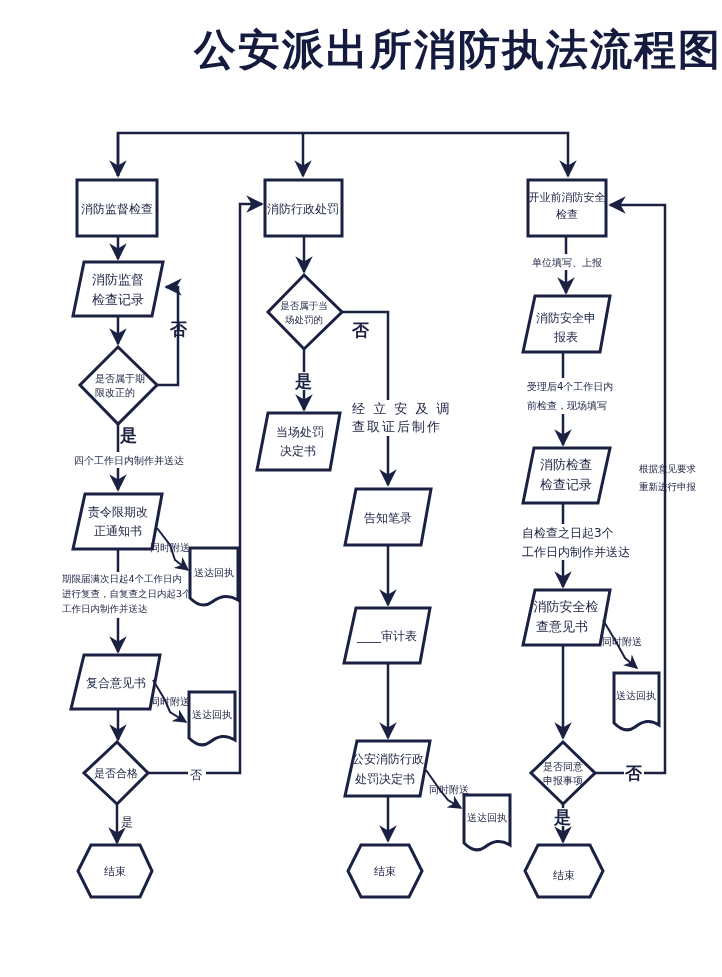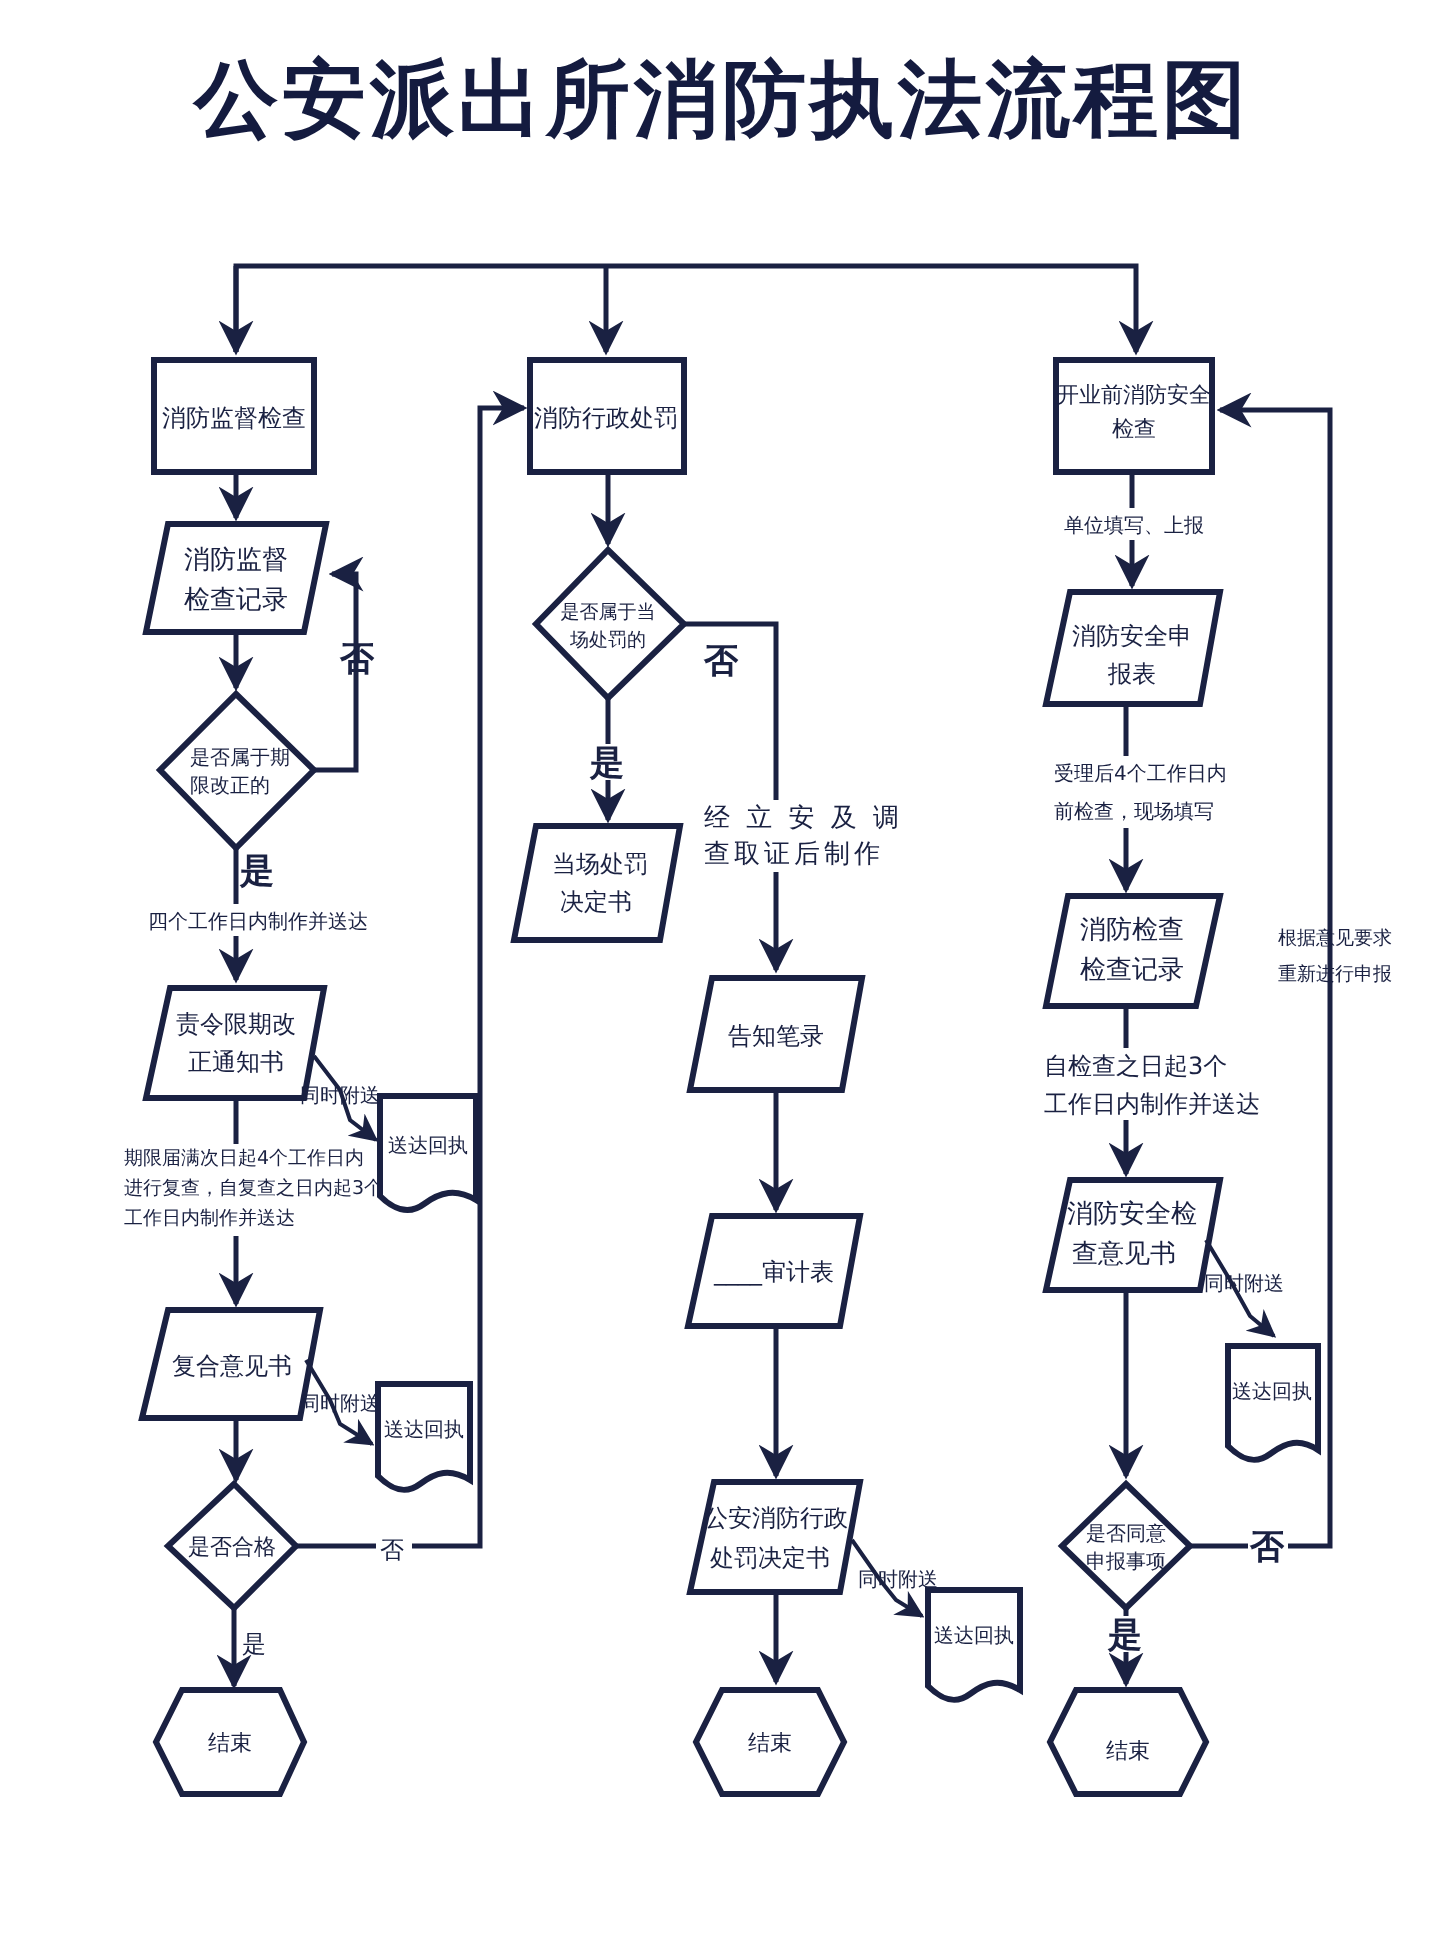--- a/index.html
+++ b/index.html
@@ -1,18 +1,18 @@
 <!DOCTYPE html>
 <html><head>
 <meta charset="utf-8">
 <style>
   html, body { margin: 0; padding: 0; background: #ffffff; }
   body { width: 722px; height: 977px; position: relative; overflow: hidden;
          font-family: "DejaVu Sans", "Liberation Sans", sans-serif; color: #1a2142; }
-  .title { position: absolute; left: 0; top: 22px; width: 722px; text-align: center;
+  .title { position: absolute; left: 0; top: 22px; width: 722px; text-align: right;
            font-size: 42px; font-weight: bold; letter-spacing: 2px; color: #141b3f; }
   svg { position: absolute; left: 0; top: 0; }
   .shape { fill: #ffffff; stroke: #1a2142; stroke-width: 3; }
   .line { fill: none; stroke: #1a2142; stroke-width: 2.5; }
   .thin { fill: none; stroke: #1a2142; stroke-width: 2; }
   .arrow { fill: #1a2142; }
   .t { fill: #1a2142; font-family: "DejaVu Sans", "Liberation Sans", sans-serif; }
   .t13 { font-size: 13px; }
   .t12 { font-size: 12px; }
   .t11 { font-size: 11px; }

